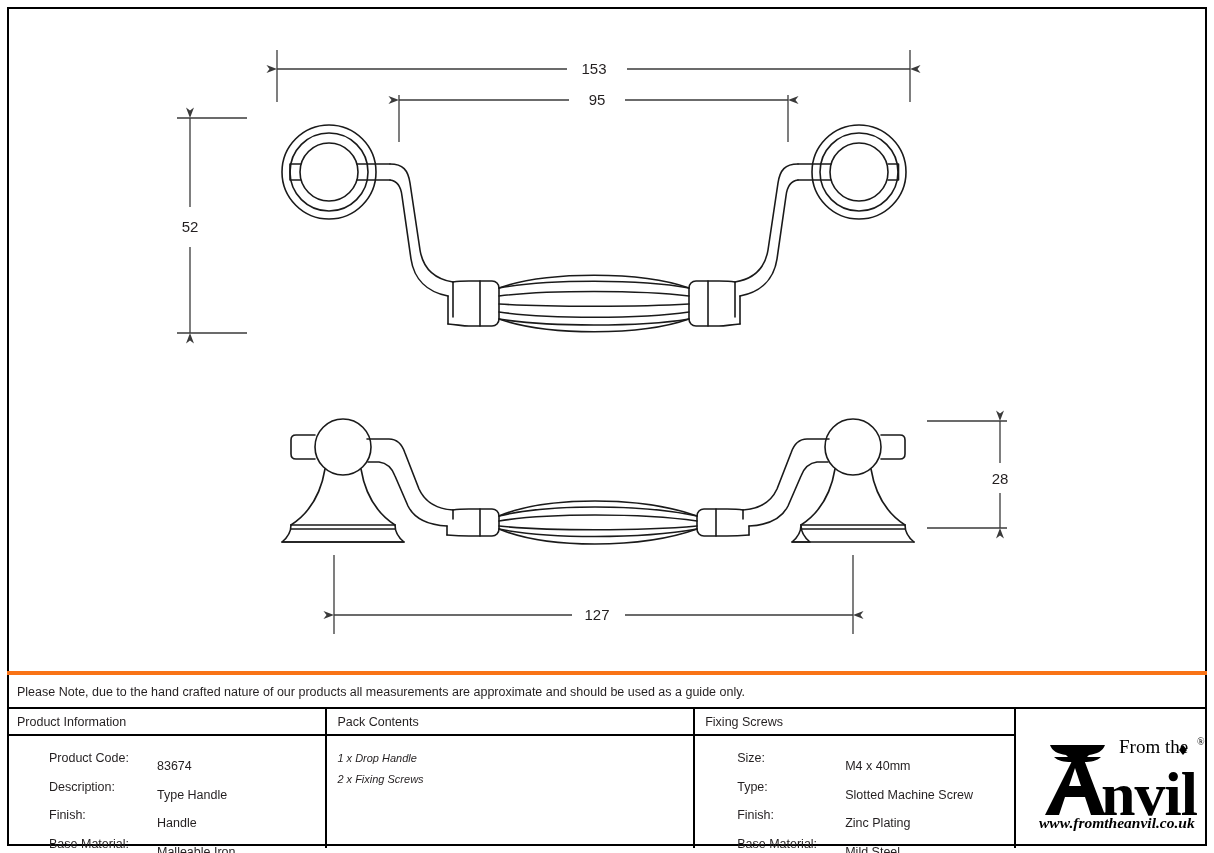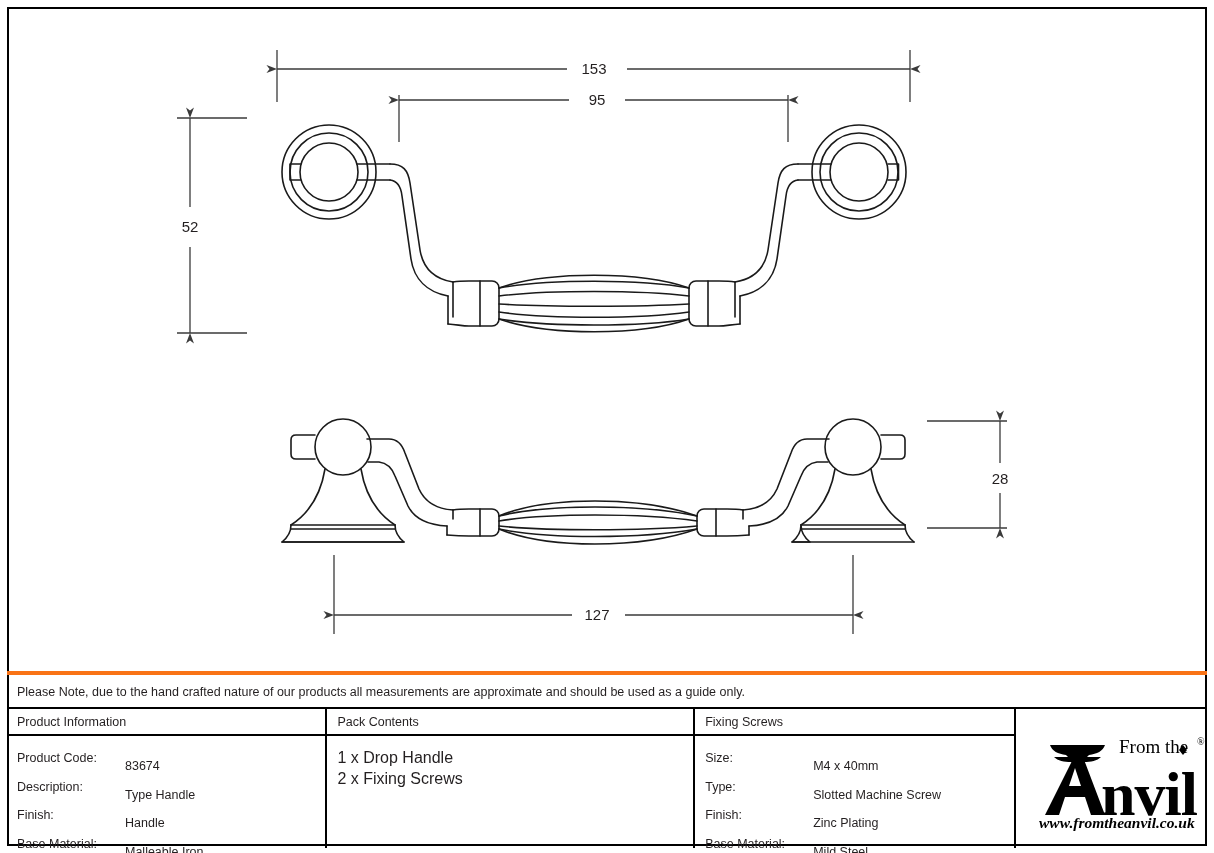--- a/index.html
+++ b/index.html
@@ -15,23 +15,23 @@
   #cols{display:flex;height:139px;box-sizing:border-box;}
   .col{box-sizing:border-box;border-right:2px solid #000;height:139px;}
   .col:last-child{border-right:none;}
   .c1{width:338px;}
   .c2{width:388px;}
   .c3{width:338px;}
   .c4{width:202px;position:relative;}
   .colhead{height:27px;line-height:27px;padding-left:10px;font-size:12.5px;border-bottom:2px solid #000;box-sizing:border-box;}
   .colbody{padding:12px 0 0 10px;box-sizing:border-box;}
   .kv{display:flex;font-size:12.5px;line-height:20.5px;}
-  .kv .k{width:108px;flex:none;}
+  .kv .k{width:108px;flex:none;margin-left:32px;}
   .kv .v{flex:1;margin-top:8px;}
-  .pl{font-size:16px;line-height:20.5px;}
+  .pl{font-size:11px;line-height:20.5px;font-style:italic;}
 
   
   #logo{position:absolute;left:0;top:0;width:202px;height:139px;display:flex;align-items:center;justify-content:center;}
   #logo svg{display:block;}
 
   
   .dimtxt{font-family:"Liberation Sans",sans-serif;font-size:15px;fill:#231f20;}
 </style>
 </head>
 <body>

